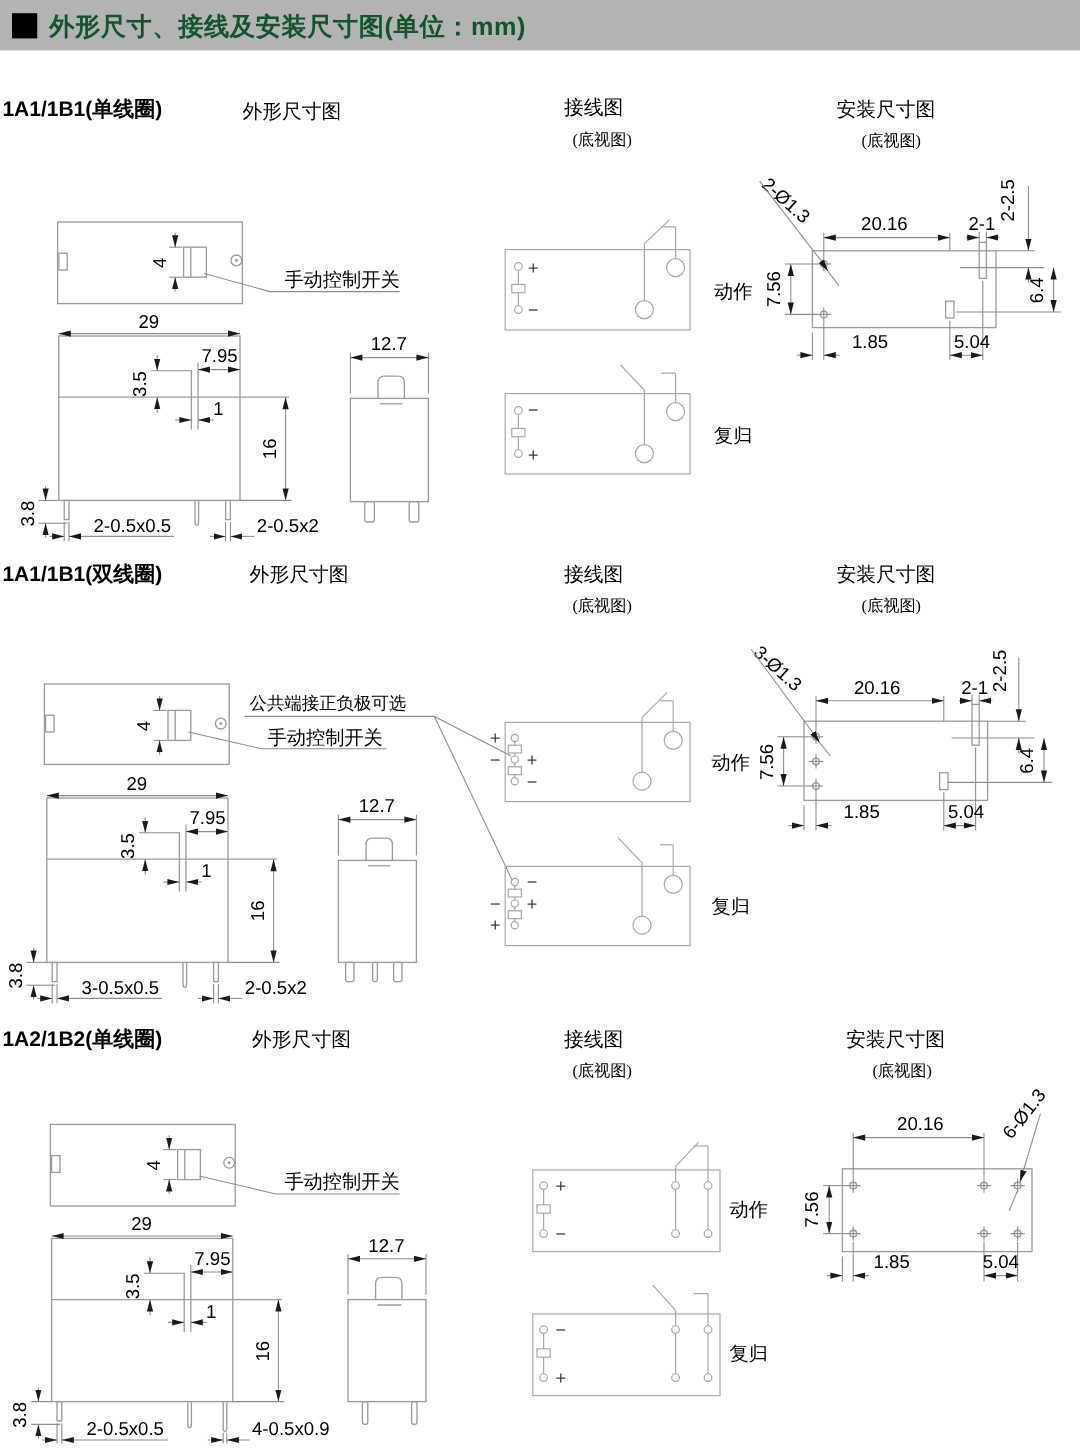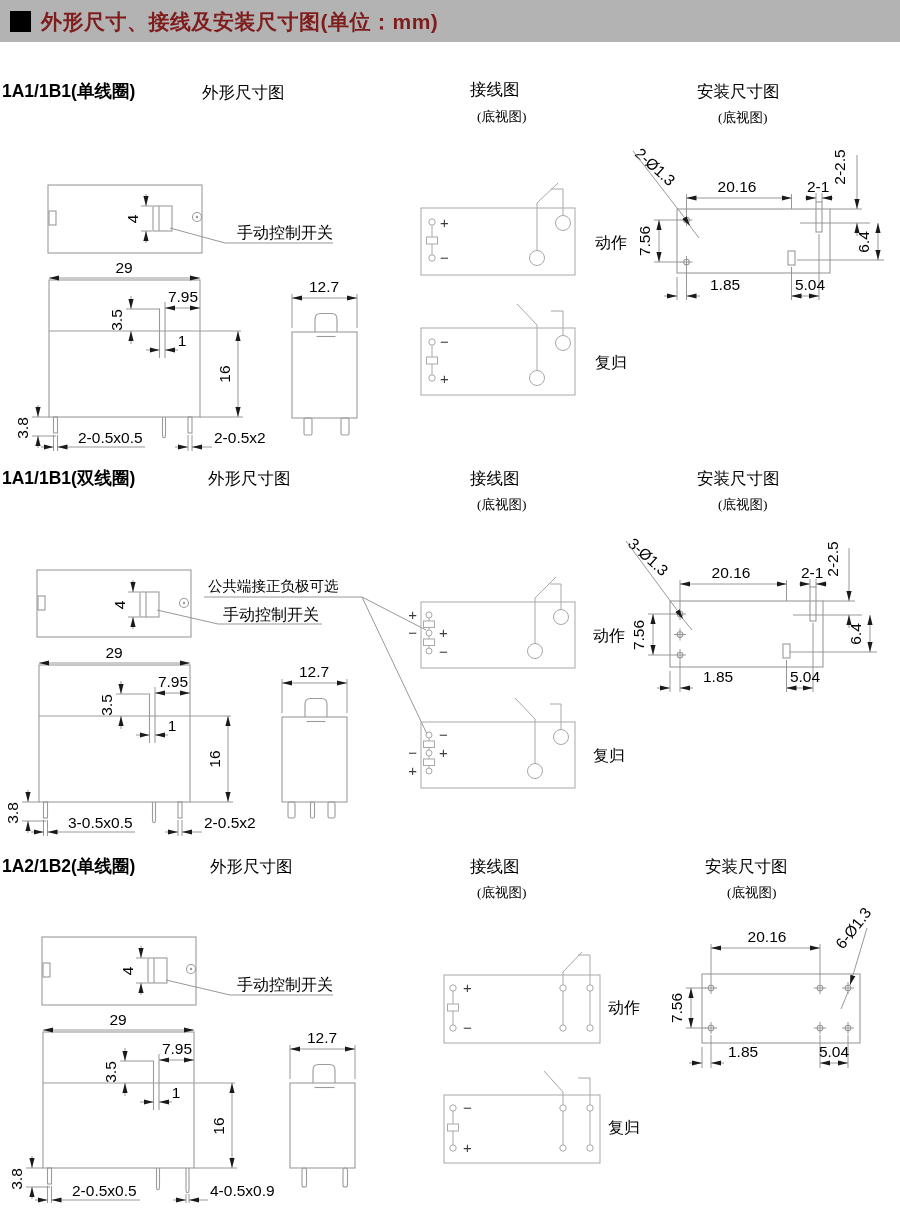--- a/index.html
+++ b/index.html
@@ -1,19 +1,19 @@
 <!DOCTYPE html>
 <html><head>
 <meta charset="utf-8">
 <style>
   html,body{margin:0;padding:0;background:#fff;}
   body{width:900px;height:1209px;position:relative;font-family:"Liberation Sans",sans-serif;}
   #topbar{position:absolute;left:0;top:0;width:900px;height:42px;background:#b3b3b3;z-index:2;}
   #topbar .sq{position:absolute;left:10px;top:11px;width:21px;height:21px;background:#000;}
-  #topbar .ttl{position:absolute;left:41px;top:8px;font-size:21px;font-weight:bold;color:#7f1d1d;
+  #topbar .ttl{position:absolute;left:41px;top:8px;font-size:21px;font-weight:bold;color:#14532d;
     font-family:"Liberation Sans",sans-serif;letter-spacing:0.5px;}
   svg{position:absolute;left:0;top:0;z-index:1;}
   .o{stroke:#9b9b9b;stroke-width:1.1;fill:none;}
   .ol{stroke:#a8a8a8;stroke-width:1;fill:none;}
   .d{stroke:#8c8c8c;stroke-width:0.9;fill:none;}
   text{fill:#000;}
   .num{font:15.5px "Liberation Sans",sans-serif;}
   .cn{font:16px "Liberation Serif",serif;}
   .cnh{font:16.5px "Liberation Serif",serif;}
   .cns{font:13.5px "Liberation Serif",serif;}

